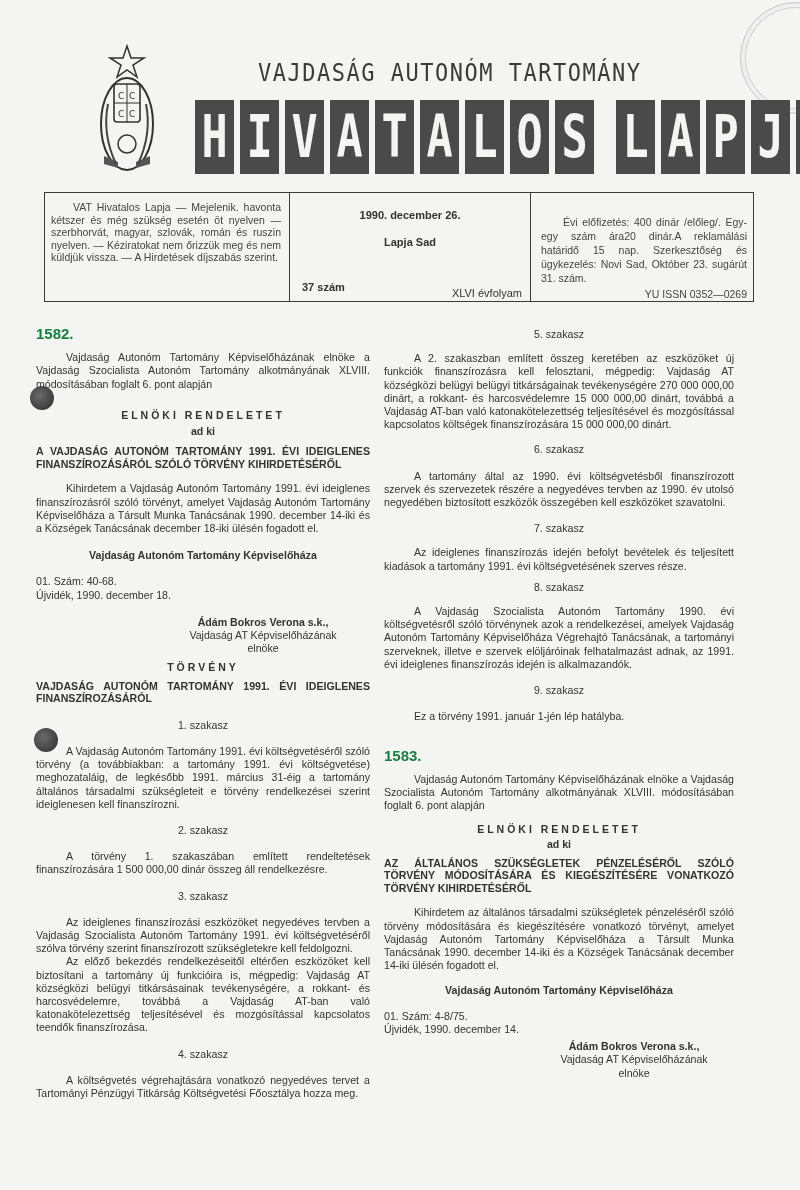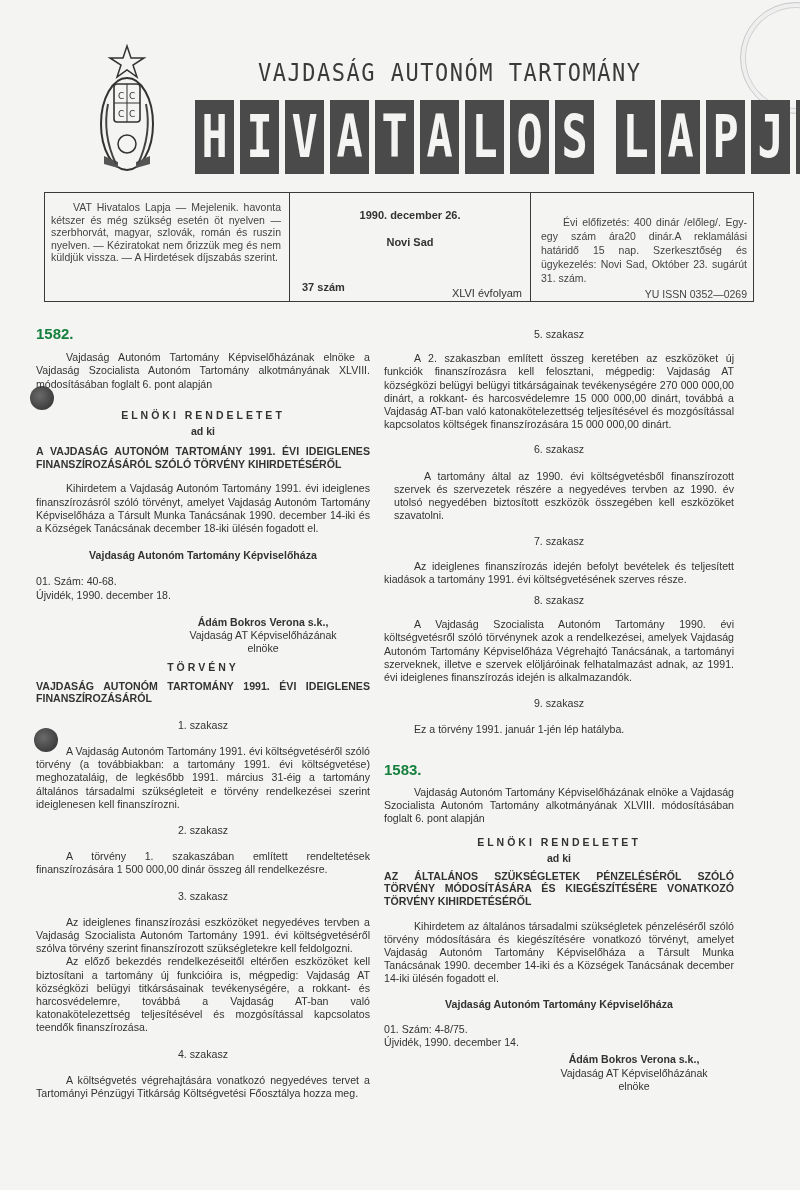--- a/index.html
+++ b/index.html
@@ -153,21 +153,21 @@
     <div class="ch">
         <span>J</span>
       </div>
     <div class="ch"></div>
   </div>
 
   <div class="infobox">
     <div class="col1 ind">VAT Hivatalos Lapja — Mejelenik. havonta kétszer és még szükség esetén öt nyelven — szerbhorvát, magyar, szlovák, román és ruszin nyelven. — Kéziratokat nem őrizzük meg és nem küldjük vissza. — A Hirdetések díjszabás szerint.</div>
     <div class="col2">
       <div class="c2-date">1990. december 26.</div>
-      <div class="c2-city">Novi Sad</div>
+      <div class="c2-city">Lapja Sad</div>
       <div class="c2-num">37 szám</div>
       <div class="c2-vol">XLVI évfolyam</div>
     </div>
     <div class="col3">
       <div class="ind">Évi előfizetés: 400 dinár /előleg/. Egy-egy szám ára20 dinár.A reklamálási határidő 15 nap. Szerkesztőség és ügykezelés: Novi Sad, Október 23. sugárút 31. szám.</div>
       <div class="issn">YU ISSN 0352—0269</div>
     </div>
   </div>
 
   <div class="punch" style="left:30px; top:386px;"></div>
@@ -201,21 +201,21 @@
 
     <p class="sect" style="margin-top:13px;">4. szakasz</p>
     <p class="para" style="margin-top:13px;">A költségvetés végrehajtására vonatkozó negyedéves tervet a Tartományi Pénzügyi Titkárság Költségvetési Főosztálya hozza meg.</p>
   </div>
 
   <div class="col right">
     <p class="sect" style="margin-top:6px;">5. szakasz</p>
     <p class="para" style="margin-top:11px;">A 2. szakaszban említett összeg keretében az eszközöket új funkciók finanszírozásra kell felosztani, mégpedig: Vajdaság AT községközi belügyi belügyi titkárságainak tevékenységére 270 000 000,00 dinárt, a rokkant- és harcosvédelemre 15 000 000,00 dinárt, továbbá a Vajdaság AT-ban való katonakötelezettség teljesítésével és mozgósítással kapcsolatos költségek finanszírozására 15 000 000,00 dinárt.</p>
 
     <p class="sect" style="margin-top:12px;">6. szakasz</p>
-    <p class="para" style="margin-top:13px;margin-left:10px;">A tartomány által az 1990. évi költségvetésből finanszírozott szervek és szervezetek részére a negyedéves tervben az 1990. év utolsó negyedében biztosított eszközök összegében kell eszközöket szavatolni.</p>
+    <p class="para" style="margin-top:13px;">A tartomány által az 1990. évi költségvetésből finanszírozott szervek és szervezetek részére a negyedéves tervben az 1990. év utolsó negyedében biztosított eszközök összegében kell eszközöket szavatolni.</p>
 
     <p class="sect" style="margin-top:13px;">7. szakasz</p>
     <p class="para" style="margin-top:11px;">Az ideiglenes finanszírozás idején befolyt bevételek és teljesített kiadások a tartomány 1991. évi költségvetésének szerves része.</p>
 
     <p class="sect" style="margin-top:8px;">8. szakasz</p>
     <p class="para" style="margin-top:11px;">A Vajdaság Szocialista Autonóm Tartomány 1990. évi költségvetésről szóló törvénynek azok a rendelkezései, amelyek Vajdaság Autonóm Tartomány Képviselőháza Végrehajtó Tanácsának, a tartományi szerveknek, illetve e szervek elöljáróinak felhatalmazást adnak, az 1991. évi ideiglenes finanszírozás idején is alkalmazandók.</p>
 
     <p class="sect" style="margin-top:13px;">9. szakasz</p>
     <p class="para" style="margin-top:13px;">Ez a törvény 1991. január 1-jén lép hatályba.</p>
 

